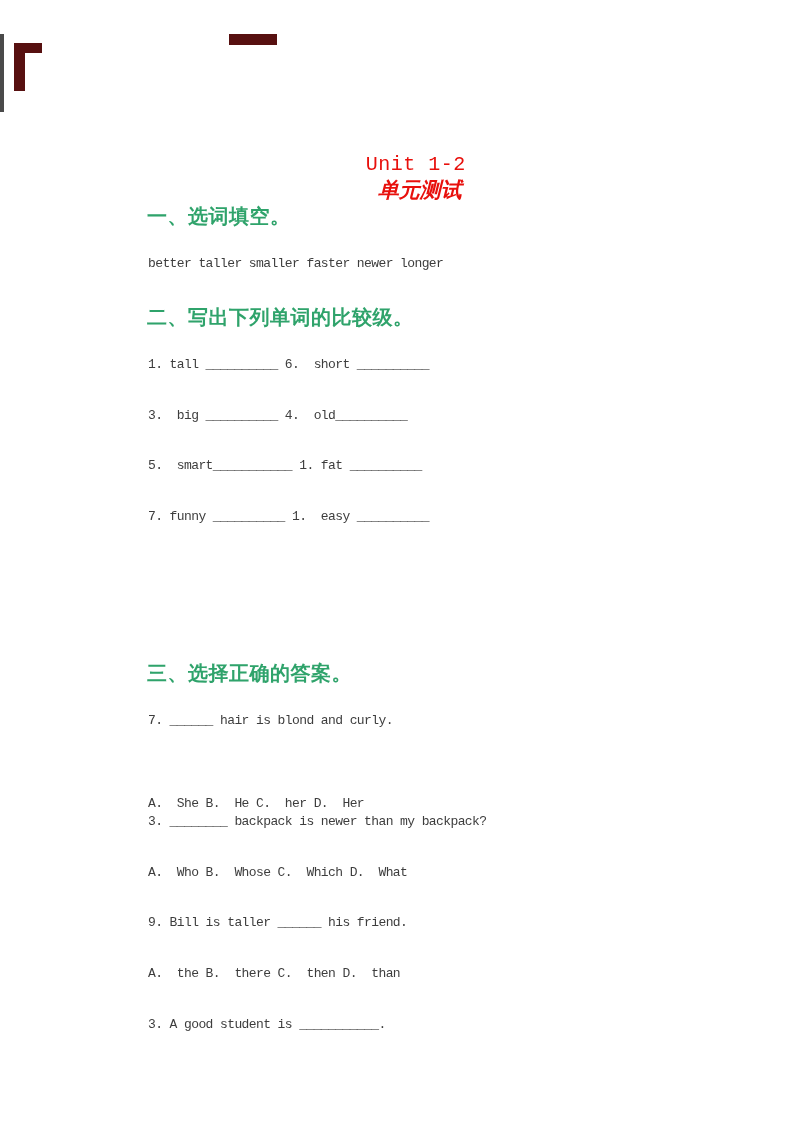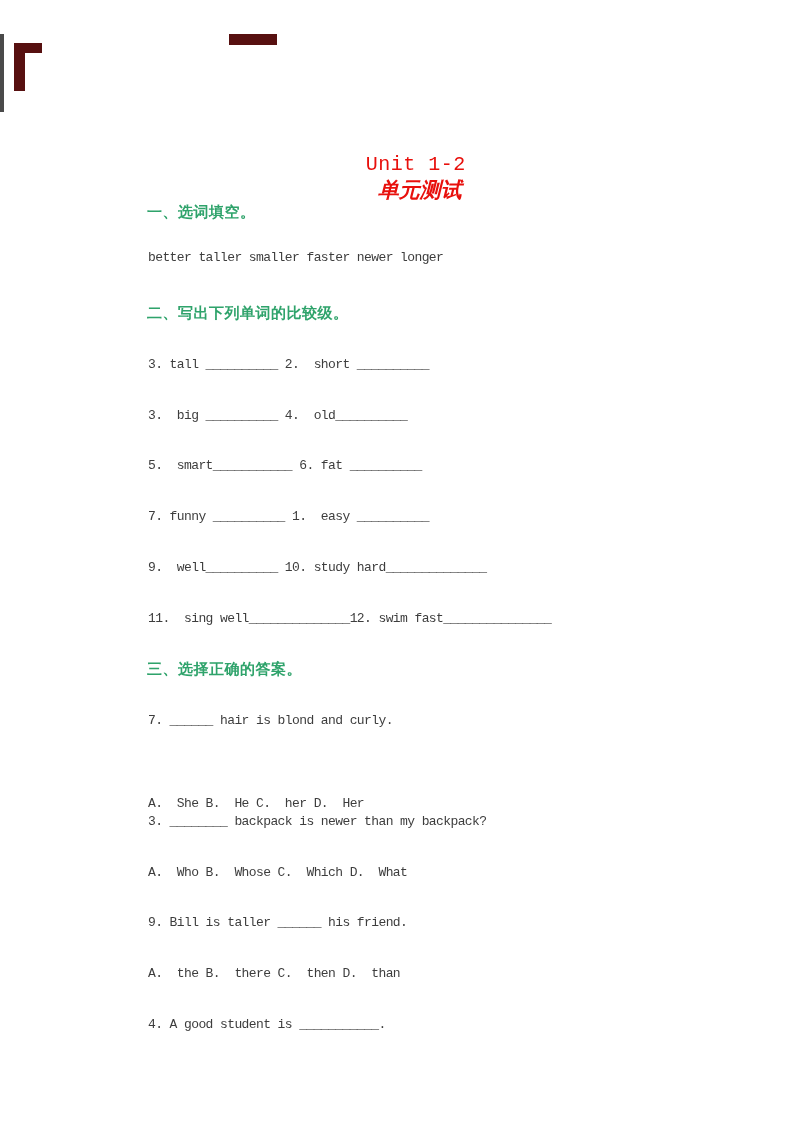--- a/index.html
+++ b/index.html
@@ -21,21 +21,21 @@
     font-family:"Liberation Mono","DejaVu Sans Mono",monospace;
   }
   .title-zh {
     font-size:21px; font-weight:bold; font-style:italic;
     font-family:"DejaVu Serif","Liberation Serif",serif;
     margin-left:8px;
   }
 
   .heading {
     position:absolute; left:147px;
-    font-size:15px; font-weight:bold; color:#2fa36b;
+    font-size:20px; font-weight:bold; color:#2fa36b;
     font-family:"DejaVu Sans","Liberation Sans",sans-serif;
     letter-spacing:0.5px; white-space:pre;
   }
 
   .line {
     position:absolute; left:148px;
     font-size:13px; letter-spacing:-0.6px; color:#3d3d3d;
     white-space:pre; line-height:16px;
   }
 
@@ -55,32 +55,30 @@
   <div class="mark corner-mark-v"></div>
   <div class="mark top-dash"></div>
   <div class="left-line"></div>
 
   <div class="title-wrap">
     <span class="title-en">Unit 1-2</span>
     <span class="title-zh">单元测试</span>
   </div>
 
   <div class="heading" style="top:169px">一、选词填空。</div>
-  <div class="line" style="top:216px">better taller smaller faster newer longer</div>
+  <div class="line" style="top:222px">better taller smaller faster newer longer</div>
 
   <div class="heading" style="top:270px">二、写出下列单词的比较级。</div>
-  <div class="line" style="top:323px">3. tall __________ 2.  short __________</div>
+  <div class="line" style="top:323px">1. tall __________ 6.  short __________</div>
   <div class="line" style="top:374px">3.  big __________ 4.  old__________</div>
-  <div class="line" style="top:424px">5.  smart___________ 6. fat __________</div>
+  <div class="line" style="top:424px">5.  smart___________ 1. fat __________</div>
   <div class="line" style="top:475px">7. funny __________ 1.  easy __________</div>
-  <div class="line" style="top:526px">9.  well__________ 10. study hard______________</div>
-  <div class="line" style="top:577px">11.  sing well______________12. swim fast_______________</div>
 
   <div class="heading" style="top:626px">三、选择正确的答案。</div>
   <div class="line" style="top:679px">7. ______ hair is blond and curly.</div>
   <div class="line" style="top:762px">A.  She B.  He C.  her D.  Her</div>
   <div class="line" style="top:780px">3. ________ backpack is newer than my backpack?</div>
   <div class="line" style="top:831px">A.  Who B.  Whose C.  Which D.  What</div>
   <div class="line" style="top:881px">9. Bill is taller ______ his friend.</div>
   <div class="line" style="top:932px">A.  the B.  there C.  then D.  than</div>
-  <div class="line" style="top:983px">4. A good student is ___________.</div>
+  <div class="line" style="top:983px">3. A good student is ___________.</div>
 
 </div>
 
 </body></html>

